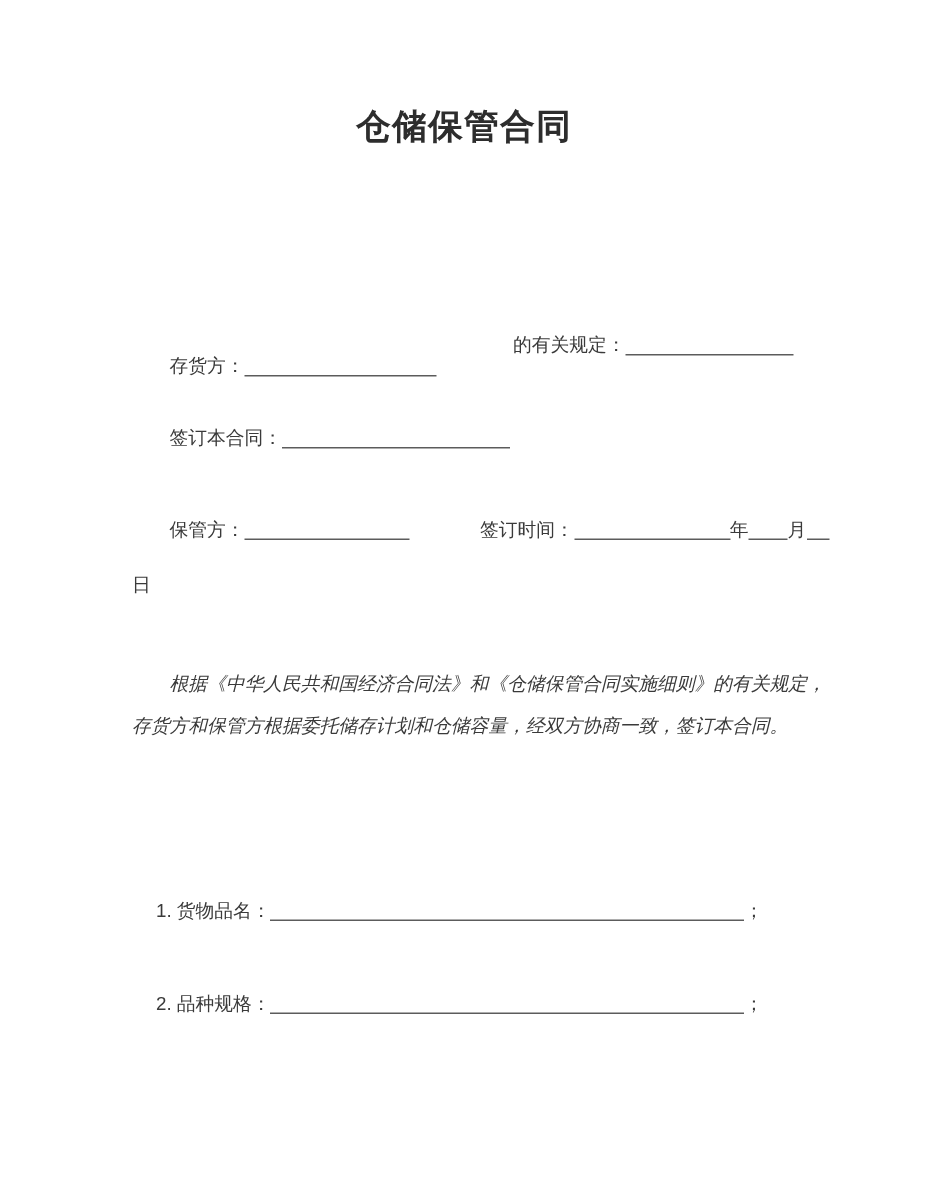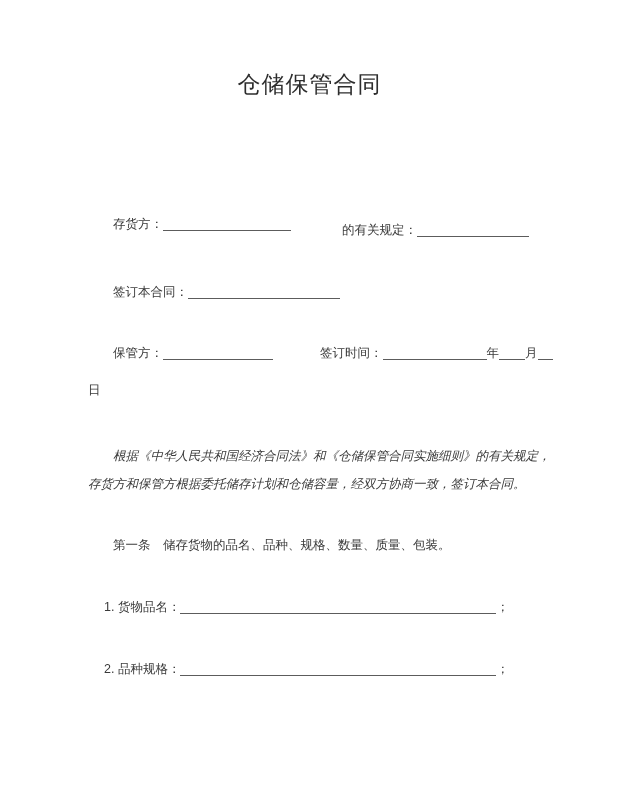--- a/index.html
+++ b/index.html
@@ -18,21 +18,21 @@
   }
   .doc-title {
     position: absolute;
     top: 70px;
     left: 0;
     right: 0;
     margin: 0;
     text-align: center;
     font-size: 23px;
     line-height: 28px;
-    font-weight: 400;
+    font-weight: 700;
     letter-spacing: 1px;
     color: #2d2d2d;
   }
   .line {
     position: absolute;
     white-space: nowrap;
     font-size: 12.5px;
     line-height: 16px;
   }
   .blank {
@@ -69,21 +69,21 @@
     line-height: 16px;
   }
 </style>
 </head>
 <body>
 
 <div class="page">
 
   <h1 class="doc-title">仓储保管合同</h1>
 
-  <div class="line" style="left:113px; top:216px;text-align:center;">
+  <div class="line" style="left:113px; top:236px;text-align:center;">
     <span>存货方：</span><span class="blank w128"></span>
   </div>
 
   <div class="line" style="left:342px; top:222px;">
     <span>的有关规定：</span><span class="blank w112"></span>
   </div>
 
   <div class="line" style="left:113px; top:284px;">
     <span>签订本合同：</span><span class="blank w152"></span>
   </div>
@@ -95,21 +95,20 @@
   <div class="line" style="left:320px; top:345px;">
     <span>签订时间：</span><span class="blank w104"></span><span>年</span><span class="blank w26"></span><span>月</span><span class="blank w15"></span>
   </div>
 
   <div class="line" style="left:88px; top:382px;">
     <span>日</span>
   </div>
 
   <p class="para">根据《中华人民共和国经济合同法》和《仓储保管合同实施细则》的有关规定，存货方和保管方根据委托储存计划和仓储容量，经双方协商一致，签订本合同。</p>
 
-  <div class="article-line">第一条　储存货物的品名、品种、规格、数量、质量、包装。</div>
 
   <div class="line" style="left:104px; top:599px;">
     <span>1. 货物品名：</span><span class="blank w316"></span><span>；</span>
   </div>
 
   <div class="line" style="left:104px; top:661px;">
     <span>2. 品种规格：</span><span class="blank w316"></span><span>；</span>
   </div>
 
 </div>

